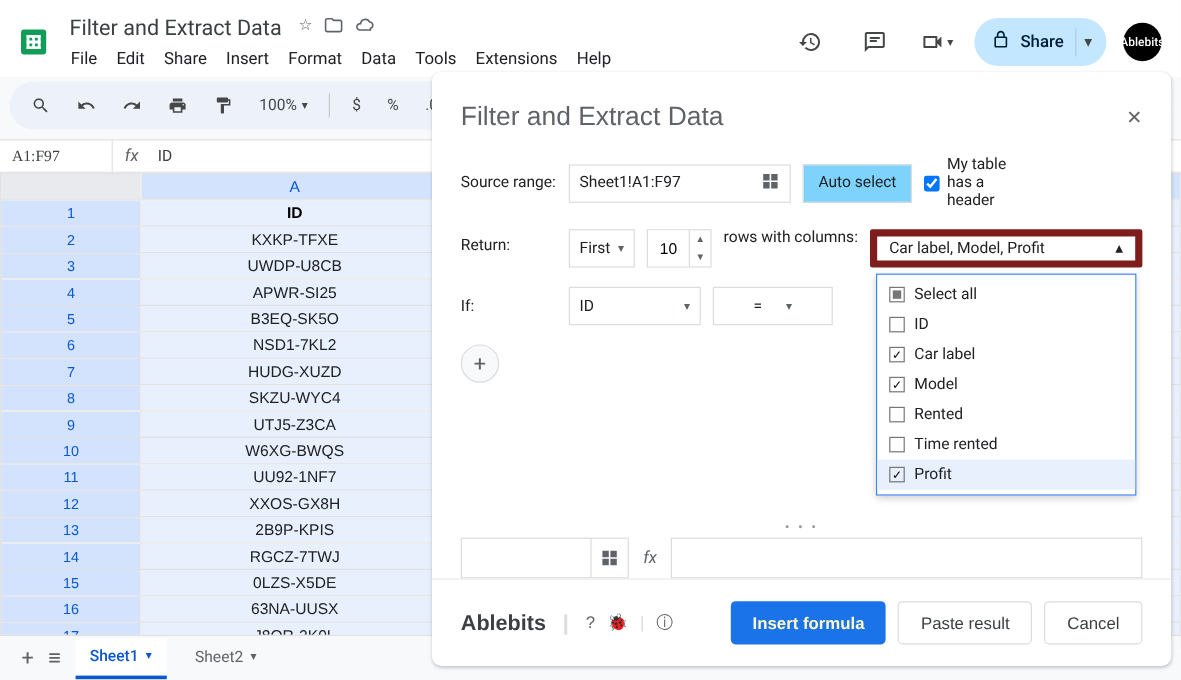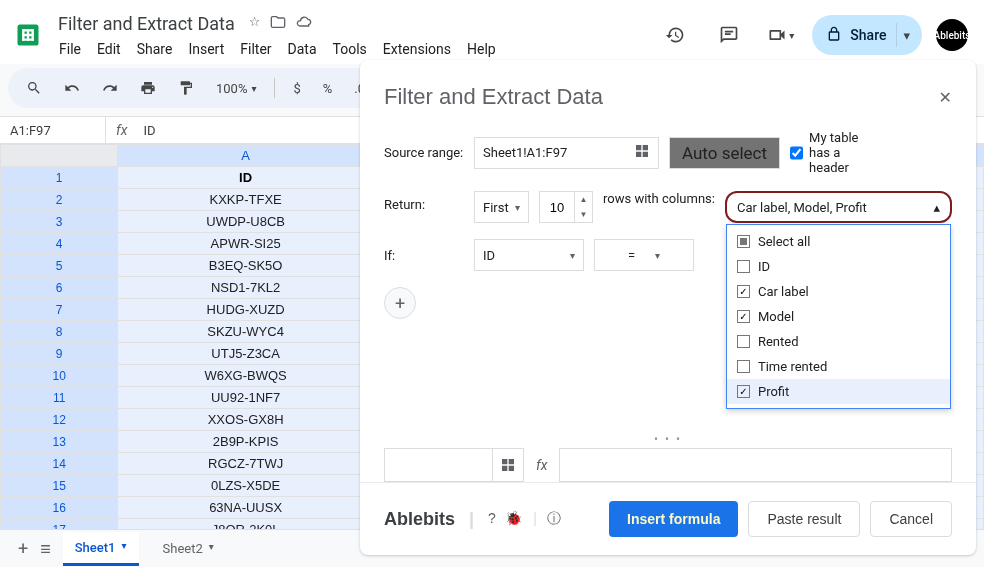--- a/index.html
+++ b/index.html
@@ -22,21 +22,21 @@
   .share-group .caret { padding: 0 6px; border-left: 1px solid rgba(0,0,0,0.1); margin-left:4px; height:24px; display:flex; align-items:center; }
   .avatar { width: 32px; height: 32px; border-radius: 50%; background: #000; color: #fff; display: flex; align-items: center; justify-content: center; font-size: 10px; font-weight: 500; }
 
   
   .toolbar { display: flex; align-items: center; height: 40px; margin: 4px 8px 8px 8px; background: #edf2fa; border-radius: 24px; padding: 0 12px; color: #444746; gap: 10px; font-size: 13px; }
   .toolbar .tbtn { padding: 4px 6px; cursor: pointer; display:flex; align-items:center; gap:4px; }
   .toolbar .sep { width:1px; height:20px; background:#c7c7c7; margin: 0 2px; }
 
   
   .fbar-row { display: flex; align-items: center; height: 28px; background: #fff; border-top: 1px solid #e0e0e0; border-bottom: 1px solid #e0e0e0; }
-  .name-box { width: 106px; padding: 0 10px; color: #3c4043; font-size: 13px; cursor: text; border-right: 1px solid #e0e0e0; height:100%; display:flex; align-items:center; }
+  .name-box { width: 94px; padding: 0 10px; color: #3c4043; font-size: 13px; cursor: text; border-right: 1px solid #e0e0e0; height:100%; display:flex; align-items:center;font-family:Liberation Serif, serif; }
   .fx { padding: 0 10px; color: #5f6368; font-style: italic; font-size:14px; }
   .fbar { flex:1; padding: 0 6px; color:#3c4043; height:100%; display:flex; align-items:center; }
 
   
   .grid-wrap { display:flex; flex-direction:column; background:#fff; }
   .grid { border-collapse: collapse; table-layout: fixed; font-family: Arial, sans-serif; font-size: 13px; }
   .grid th, .grid td { border: 1px solid #e1e1e1; height: 22px; overflow:hidden; white-space:nowrap; }
   .col-hdr { background: #e8eaed; color: #5f6368; font-weight: normal; text-align:center; }
   .row-hdr { background: #e8eaed; color: #5f6368; font-weight: normal; text-align:center; width:42px; font-size:12px; }
   .grid .sel .col-hdr, .grid .sel-row .row-hdr { background:#d3e3fd; color:#0b57d0; }
@@ -57,28 +57,28 @@
   .panel-header { display:flex; align-items:center; justify-content:space-between; padding:24px 24px 12px 24px; }
   .panel-title { font-size:22px; color:#5f6368; font-family:"Google Sans",Arial,sans-serif; }
   .panel-close { cursor:pointer; color:#5f6368; font-size:16px; }
   .panel-body { padding: 8px 24px; flex:1; }
   .form-row { display:flex; align-items:center; gap:10px; margin-bottom:16px; font-size:13px; }
   .form-row label { width:80px; color:#202124; flex-shrink:0; }
   .input, .select { border:1px solid #dadce0; height:32px; padding:0 8px; font-size:13px; background:#fff; display:flex; align-items:center; justify-content:space-between; cursor:pointer; }
   .select .caret { color:#5f6368; font-size:10px; }
   .input.src { width:185px; }
   .input.src .grid-icon { color:#5f6368; }
-  .btn-sm { border:1px solid #dadce0; height:32px; padding:0 12px; background:#737373; cursor:pointer; font-size:17px; display:flex; align-items:center; }
+  .btn-sm { border:1px solid #dadce0; height:32px; padding:0 12px; background:#7dd3fc; cursor:pointer; font-size:13px; display:flex; align-items:center; }
   .chk { display:flex; align-items:center; gap:6px; cursor:pointer;justify-content:space-between; }
   .chk input { width:14px; height:14px; }
   .num-spin { display:flex; align-items:center; border:1px solid #dadce0; height:32px; }
   .num-spin input { width:34px; border:none; text-align:center; height:100%; font-size:13px; }
   .num-spin .spin { width:18px; display:flex; flex-direction:column; height:100%; font-size:8px; color:#5f6368; border-left:1px solid #dadce0; }
   .num-spin .spin span { flex:1; display:flex; align-items:center; justify-content:center; cursor:pointer; }
-  .big-select { flex:1; border:2px solid #7f1d1d; border-radius:12px; height:32px; padding:0 10px; display:flex; align-items:center; justify-content:space-between; position:relative; cursor:pointer; }
+  .big-select { flex:1; border:6px solid #7f1d1d; border-radius:2px; height:32px; padding:0 10px; display:flex; align-items:center; justify-content:space-between; position:relative; cursor:pointer; }
   .add-btn { width:32px; height:32px; border-radius:50%; border:1px solid #dadce0; background:#f8f9fa; display:flex; align-items:center; justify-content:center; font-size:18px; color:#5f6368; cursor:pointer; }
   
   
   .dd-menu { position:absolute; top:31px; left:-1px; right:-1px; background:#fff; border:1px solid #4285f4; box-shadow:0 2px 6px rgba(0,0,0,.2); z-index:20; padding:4px 0; }
   .dd-item { display:flex; align-items:center; gap:8px; padding:5px 10px; font-size:13px; cursor:pointer; }
   .dd-item.hl { background:#e8f0fe; }
   .dd-check { width:13px; height:13px; border:1px solid #767676; flex-shrink:0; display:flex; align-items:center; justify-content:center; }
   .dd-check.checked::after { content:"✓"; font-size:10px; color:#000; }
   .dd-check.partial { background:#fff; position:relative; }
   .dd-check.partial::after { content:""; width:7px; height:7px; background:#767676; }
@@ -125,21 +125,21 @@
         <span><svg class="svgicon-sm" viewBox="0 0 24 24">
               <path fill="none" stroke="#5f6368" stroke-width="2" d="M19 18H6a4 4 0 1 1 .7-7.95A6 6 0 0 1 18 8a4 4 0 0 1 1 7.87z"></path>
             </svg></span>
       </div>
     </div>
     <div class="menu-row">
       <span>File</span>
       <span>Edit</span>
       <span>Share</span>
       <span>Insert</span>
-      <span>Filter</span>
+      <span>Format</span>
       <span>Data</span>
       <span>Tools</span>
       <span>Extensions</span>
       <span>Help</span>
     </div>
   </div>
   <div class="right-icons">
     <div class="ibtn">
         <svg class="svgicon" viewBox="0 0 24 24">
           <path fill="#444746" d="M13 3a9 9 0 0 0-9 9H1l3.9 3.9L9 12H6a7 7 0 1 1 2.05 4.95l-1.41 1.41A9 9 0 1 0 13 3zm-1 5v5l4.25 2.52.75-1.23-3.5-2.08V8z"></path>

